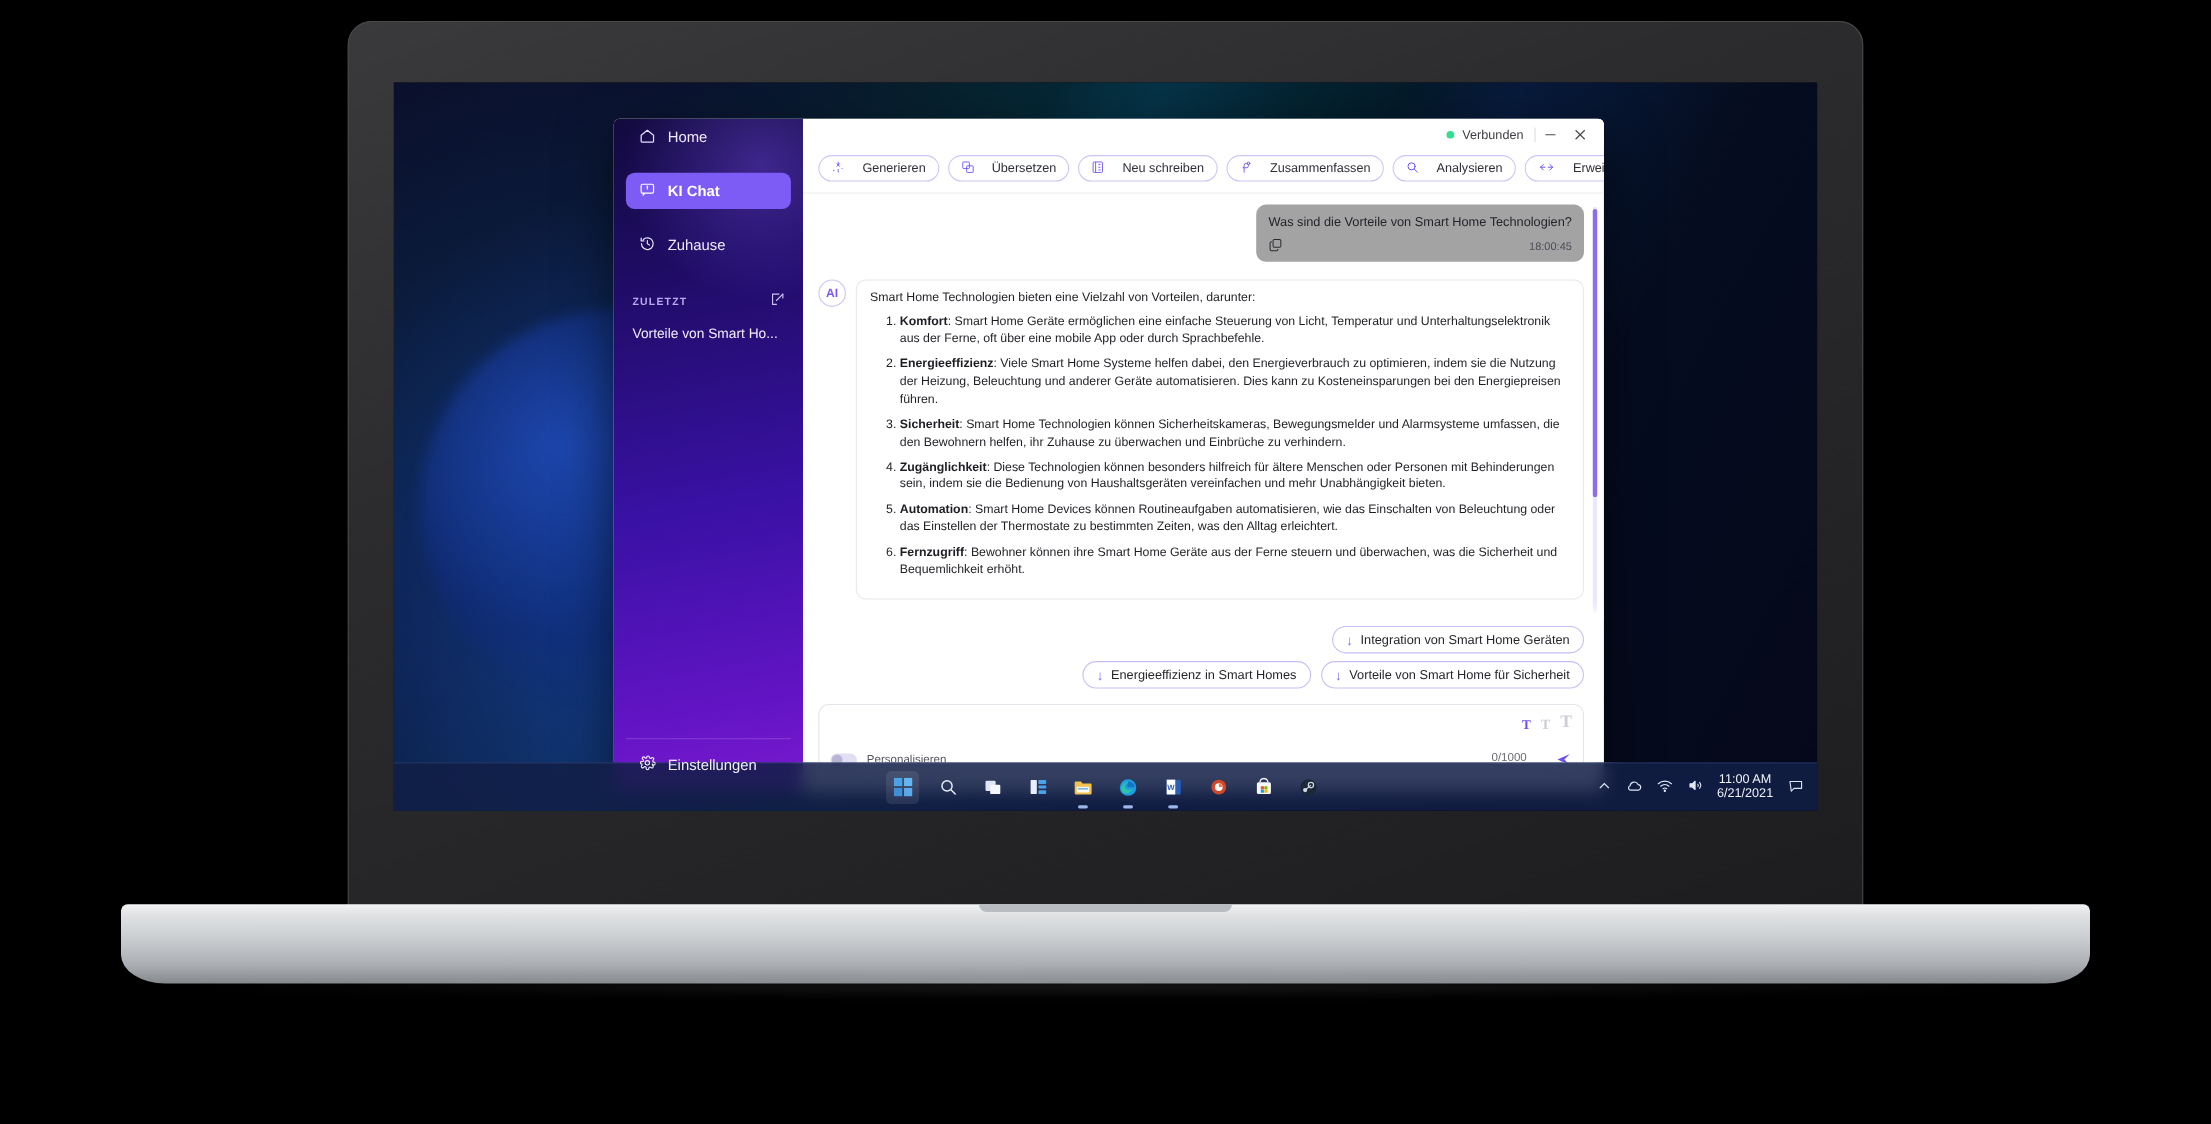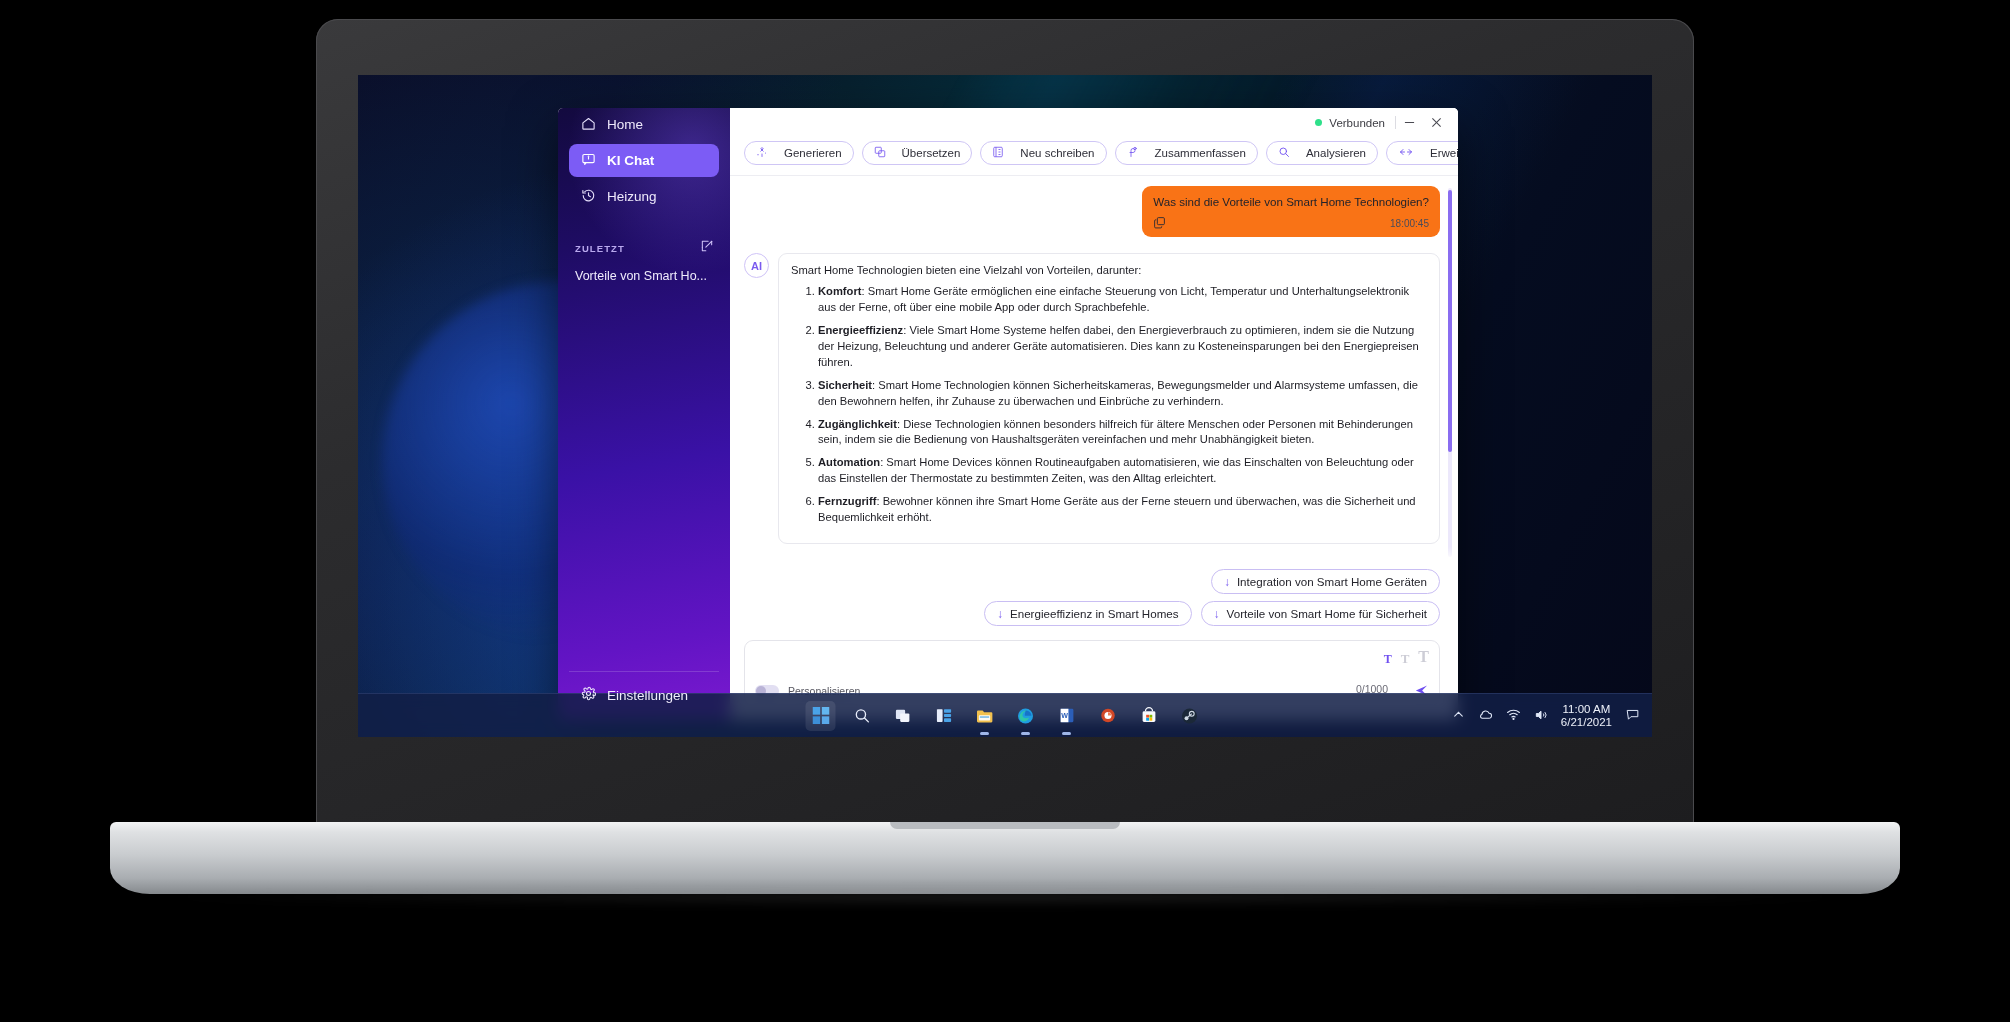--- a/index.html
+++ b/index.html
@@ -103,21 +103,21 @@
     display:flex; flex-direction:column; color:#fff; overflow:hidden;
   }
   .sidebar::after{
     content:""; position:absolute; left:0; right:0; top:0; height:190px;
     background: radial-gradient(circle at 78% 22%, rgba(130,90,255,.35), rgba(0,0,0,0) 62%);
     pointer-events:none;
   }
   .brand{ padding:26px 0 26px 22px; position:relative; z-index:2; }
   .brand-text{ font-size:25px; font-weight:700; letter-spacing:-.6px; line-height:1; }
   .brand-text .ai{ color:#8f6dff; }
-  .nav{ padding:0 11px; position:relative; z-index:2; display:flex; flex-direction:column; gap:3px; }
+  .nav{ padding:0 11px; position:relative; z-index:2; display:flex; flex-direction:column; gap:16px; }
   .nav-item{
     display:flex; align-items:center; gap:11px;
     height:33px; padding:0 12px; border-radius:8px;
     font-size:13.5px; color:#eee9fb; cursor:pointer;
   }
   .nav-item.active{ background:#7c5cf5; font-weight:700; color:#fff; }
   .nav-item svg{ flex:0 0 15px; }
   .recent-head{
     display:flex; align-items:center; justify-content:space-between;
     padding:26px 16px 8px 17px; position:relative; z-index:2;
@@ -163,21 +163,21 @@
     position:absolute; right:6px; top:12px; bottom:6px; width:4px;
     background:#ece8fb; border-radius:3px;
   }
   .scroll-thumb{
     position:absolute; right:6px; top:14px; width:4px; height:262px;
     background:#8a6df0; border-radius:3px; cursor:pointer;
   }
 
   .msg-user-row{ display:flex; justify-content:flex-end; }
   .bubble-user{
-    max-width:310px; background:#f97316; border-radius:9px;
+    max-width:310px; background:#a3a3a3; border-radius:9px;
     padding:8px 11px 5px 11px; color:#23232b; font-size:11.6px; line-height:1.35;
   }
   .bubble-user .meta{ display:flex; align-items:center; justify-content:space-between; margin-top:6px; }
   .bubble-user .time{ font-size:10px; color:#4c4c58; }
 
   .msg-ai-row{ display:flex; gap:9px; margin-top:16px; align-items:flex-start; }
   .avatar{
     flex:0 0 25px; width:25px; height:25px; border-radius:50%;
     border:1.5px solid #cfc3f7; display:flex; align-items:center; justify-content:center;
     font-size:11px; font-weight:700; color:#7b5bef; background:#fff;
@@ -278,21 +278,21 @@
             <span>KI Chat</span>
           </div>
           <div class="nav-item">
             <span>
               <svg width="15" height="15" viewBox="0 0 24 24" fill="none" stroke="#e6e0fb" stroke-width="1.8" stroke-linecap="round">
                   <path d="M3.5 12a8.5 8.5 0 1 0 2.6-6.1"></path>
                   <path d="M3 4v4h4"></path>
                   <path d="M12 7.5V12l3 2"></path>
                 </svg>
             </span>
-            <span>Heizung</span>
+            <span>Zuhause</span>
           </div>
         </nav>
 
         <div class="recent-head">
           <span class="recent-label">ZULETZT</span>
           <span>
             <svg width="14" height="14" viewBox="0 0 24 24" fill="none" stroke="#cfc2f7" stroke-width="1.8" stroke-linecap="round" stroke-linejoin="round">
                 <path d="M4 14v6h6"></path>
                 <path d="M4 14V4h10"></path>
                 <path d="M20 4L10 14"></path>

